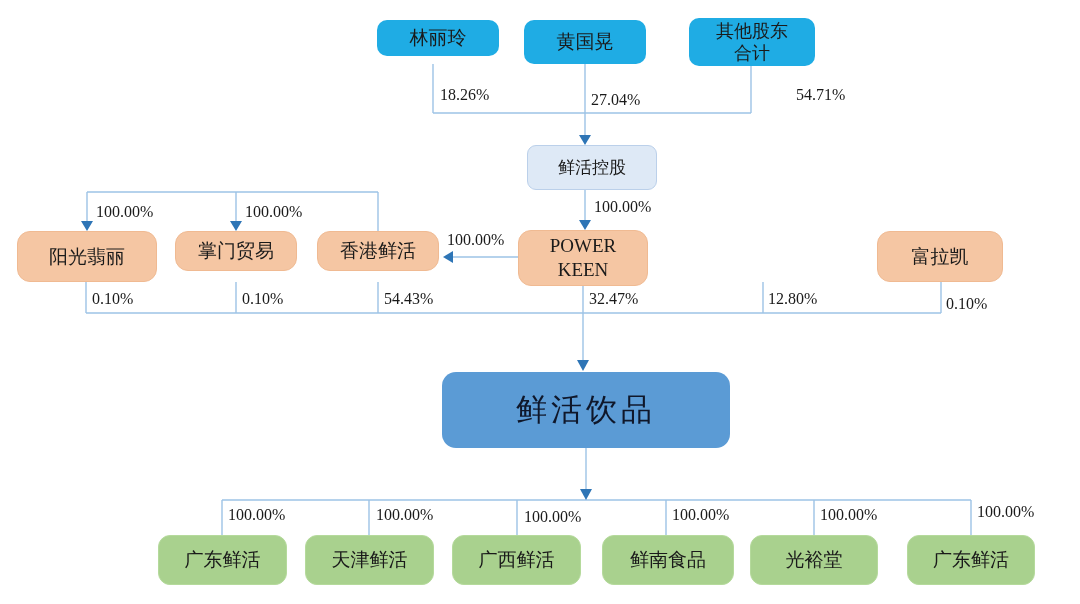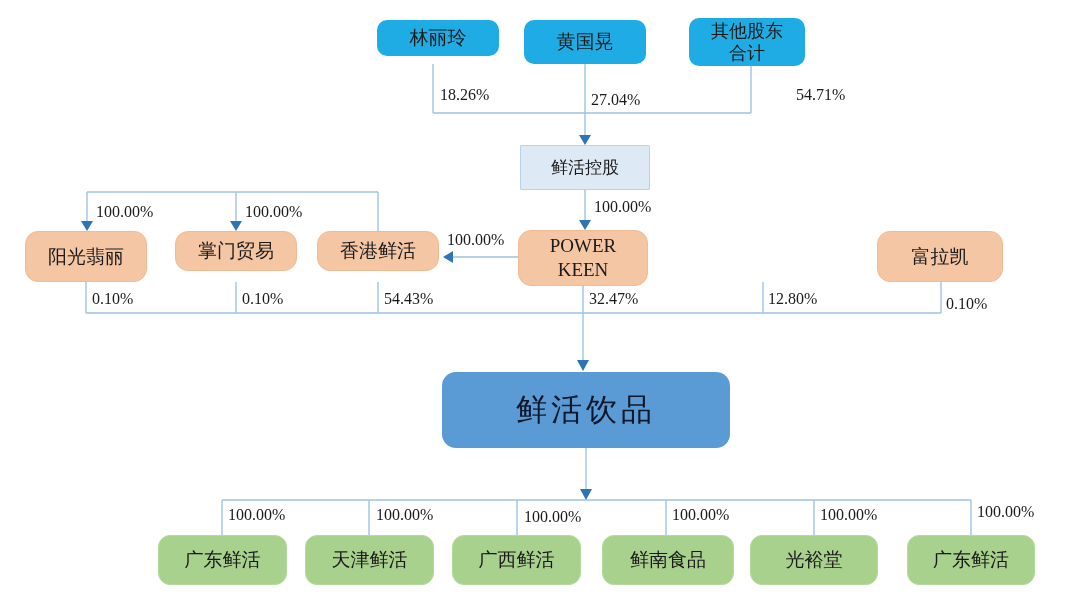--- a/index.html
+++ b/index.html
@@ -7,21 +7,21 @@
     position:relative;width:1080px;height:604px;background:#ffffff;overflow:hidden;
     font-family:"Liberation Serif","DejaVu Serif",serif;color:#1a1a1a;
   }
   #lines{position:absolute;left:0;top:0;width:1080px;height:604px;}
   .node{
     position:absolute;display:flex;align-items:center;justify-content:center;
     text-align:center;box-sizing:border-box;
   }
   .node-label{white-space:pre-line;line-height:1.25;}
   .shareholder{background:#1FACE4;border-radius:10px;font-size:19px;}
-  .holding{background:#DEE9F6;border:1px solid #BBD0EA;border-radius:1px;font-size:17px;}
+  .holding{background:#DEE9F6;border:1px solid #BBD0EA;border-radius:9px;font-size:17px;margin-left:7px;}
   .mid{background:#F5C6A3;border:1px solid #F0BA92;border-radius:13px;font-size:19px;}
   .company{background:#5B9BD5;border-radius:14px;font-size:31px;color:#0f172a;letter-spacing:4px;}
   .sub{background:#A9D18E;border:1px solid #B5DA9C;border-radius:12px;font-size:19px;}
   .pct{position:absolute;font-size:16px;white-space:nowrap;}
 </style>
 </head>
 <body>
 
 <div id="canvas">
 
@@ -55,35 +55,35 @@
       <polygon points="580,489 592,489 586,500"></polygon>
     </g>
   </svg>
 
   <div class="node shareholder" style="left:377px;top:20px;width:122px;height:36px">
     <span class="node-label">林丽玲</span>
   </div>
   <div class="node shareholder" style="left:524px;top:20px;width:122px;height:44px">
     <span class="node-label">黄国晃</span>
   </div>
-  <div class="node shareholder" style="left:689px;top:18px;width:116px;height:48px;font-size:18px">
+  <div class="node shareholder" style="left:689px;top:18px;width:126px;height:48px;font-size:18px">
     <span class="node-label">其他股东
 合计</span>
   </div>
 
   <div class="pct" style="left:440px;top:86px">18.26%</div>
   <div class="pct" style="left:591px;top:91px">27.04%</div>
   <div class="pct" style="left:796px;top:86px">54.71%</div>
 
   <div class="node holding" style="left:520px;top:145px;width:130px;height:45px">
     <span class="node-label">鲜活控股</span>
   </div>
   <div class="pct" style="left:594px;top:198px">100.00%</div>
 
-  <div class="node mid" style="left:25px;top:231px;width:122px;height:51px">
+  <div class="node mid" style="left:17px;top:231px;width:140px;height:51px">
     <span class="node-label">阳光翡丽</span>
   </div>
   <div class="node mid" style="left:175px;top:231px;width:122px;height:40px">
     <span class="node-label">掌门贸易</span>
   </div>
   <div class="node mid" style="left:317px;top:231px;width:122px;height:40px">
     <span class="node-label">香港鲜活</span>
   </div>
   <div class="node mid" style="left:518px;top:230px;width:130px;height:56px">
     <span class="node-label">POWER

